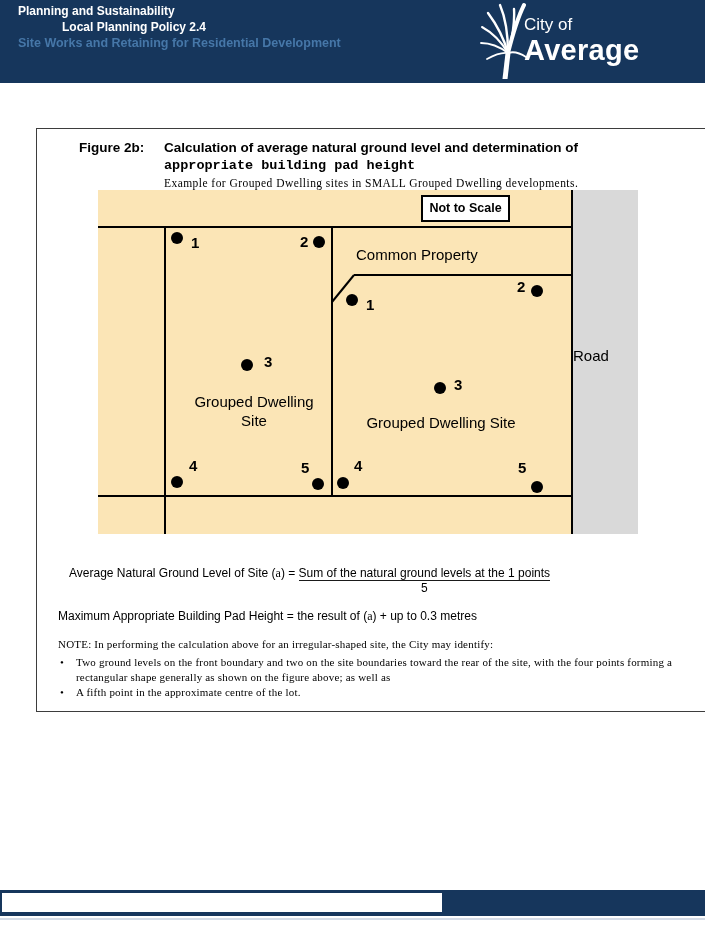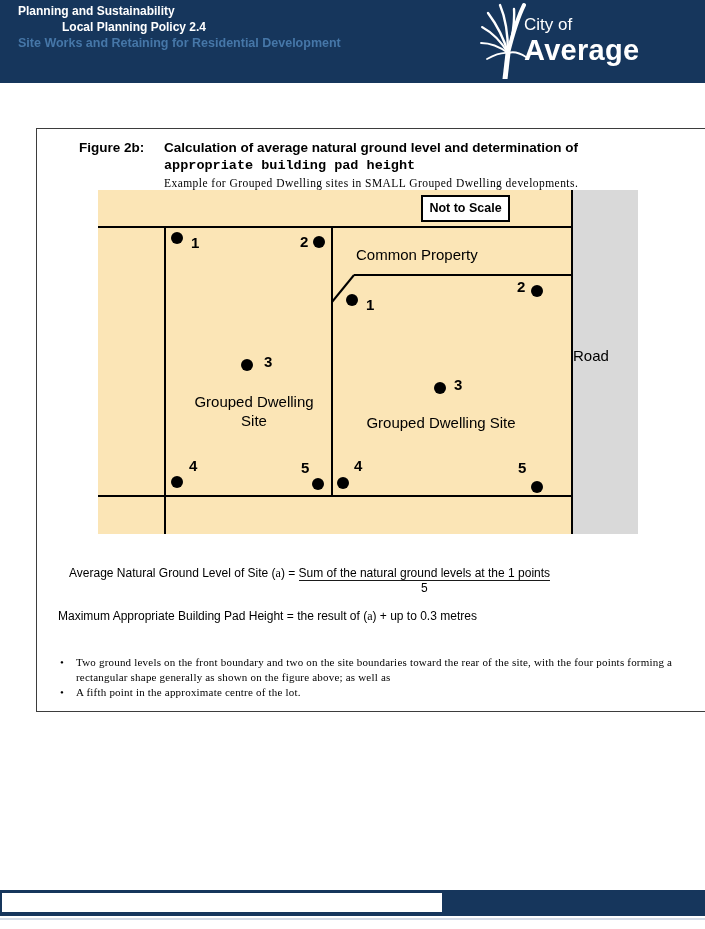--- a/index.html
+++ b/index.html
@@ -149,20 +149,21 @@
   </div>
 
   <div class="abs formula f-avg">
     <span>Average Natural Ground Level of Site (</span><span class="serif-var">a</span><span>) = </span><span class="frac"><span class="num">Sum of the natural ground levels at the 1 points</span><span class="den">5</span></span>
   </div>
 
   <div class="abs formula f-max">
     <span>Maximum Appropriate Building Pad Height = the result of (</span><span class="serif-var">a</span><span>) + up to 0.3 metres</span>
   </div>
 
+  <div class="abs note-head">NOTE: In performing the calculation above for an irregular-shaped site, the City may identify:</div>
   <div class="abs note-item ni-1">
     <span class="bchar">•</span>
     <span>Two ground levels on the front boundary and two on the site boundaries toward the rear of the site, with the four points forming a rectangular shape generally as shown on the figure above; as well as</span>
   </div>
   <div class="abs note-item ni-2">
     <span class="bchar">•</span>
     <span>A fifth point in the approximate centre of the lot.</span>
   </div>
 </div>
 

